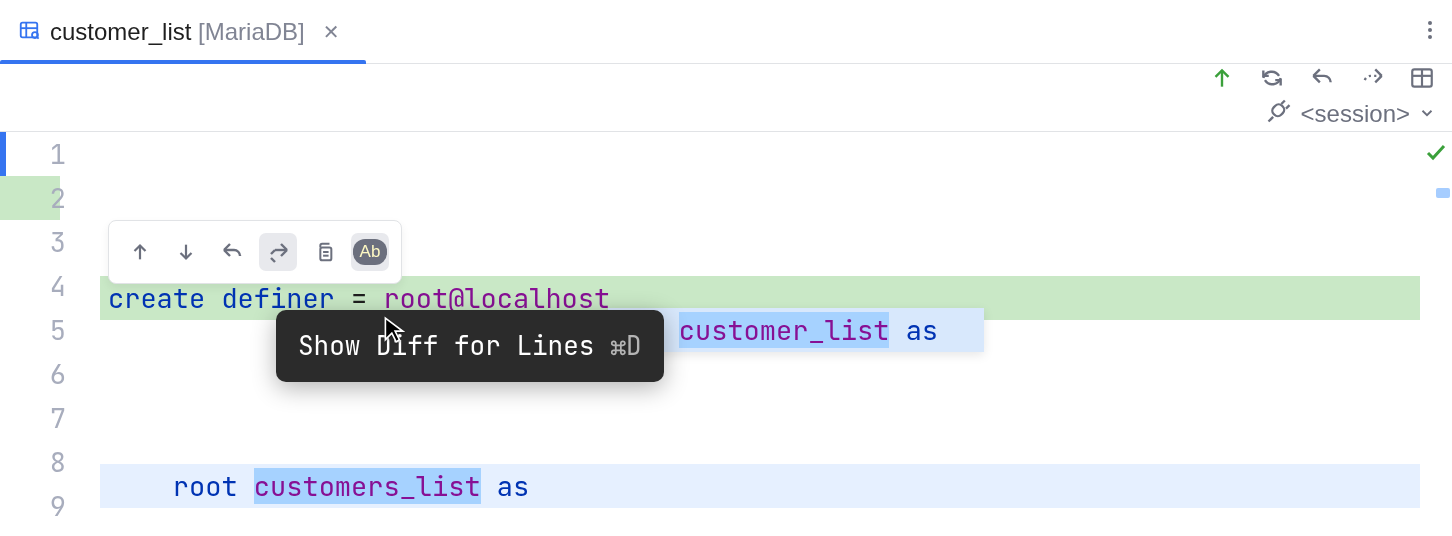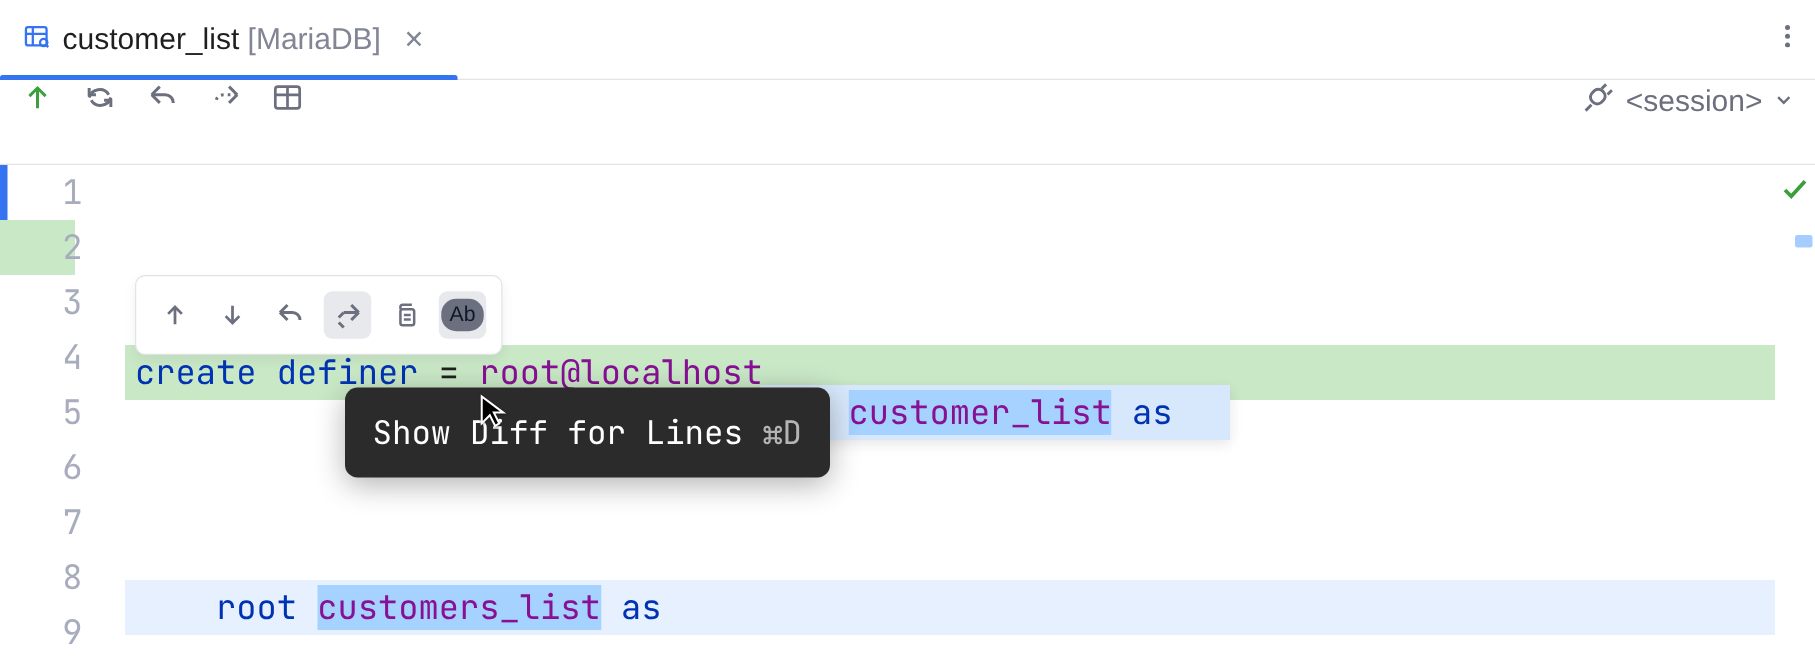--- a/index.html
+++ b/index.html
@@ -28,21 +28,21 @@
   .editor-tab-bar { display: flex; justify-content: space-between; align-items: center; height: 64px; border-bottom: 1px solid var(--border); padding: 0 8px 0 0; gap: 44px; }
   .tabs { display: flex; align-items: stretch; height: 100%; }
   .tab { display: flex; align-items: center; gap: 10px; padding: 0 18px; position: relative; cursor: default; }
   .tab.active::after { content: ""; position: absolute; left: 0; right: 0; bottom: -1px; height: 4px; background: var(--tab-underline); border-radius: 2px 2px 0 0; }
   .tab-icon svg { width: 22px; height: 22px; }
   .tab-title { font-size: 24px; color: #1f1f1f; white-space: nowrap; }
   .tab-context { color: #818594; }
   .tab-close { color: #818594; font-size: 20px; padding: 4px 8px; }
   .kebab { color: #6c707e; padding: 8px 12px; }
   .kebab svg { width: 4px; height: 18px; }
-  .toolbar { display: flex; justify-content: space-between; align-items: flex-start; height: 68px; border-bottom: 1px solid var(--border); padding: 0 16px; }
+  .toolbar { display: flex; justify-content: space-between; align-items: flex-end; height: 68px; border-bottom: 1px solid var(--border); padding: 0 16px; flex-direction: column; }
   .toolbar-left { display: flex; align-items: center; gap: 22px; }
   .tb-btn { display: flex; align-items: center; justify-content: center; width: 28px; height: 28px; color: var(--muted); }
   .tb-btn.green { color: var(--ok-green); }
   .tb-btn svg { width: 26px; height: 26px; }
   .toolbar-right { display: flex; align-items: center; gap: 8px; color: var(--muted); font-size: 24px; }
   .session-icon svg { width: 28px; height: 28px; }
   .editor-area { position: relative; display: flex; height: calc(536px - 64px - 68px); font-family: "JetBrains Mono", "SF Mono", Menlo, Consolas, monospace; font-size: 27px; line-height: 44px; }
   .gutter { width: 100px; text-align: right; color: var(--gutter-text); padding: 0 34px 0 0; position: relative; z-index: 2; }
   .gutter-line { height: 44px; }
   .code { flex: 1; position: relative; white-space: pre; }
@@ -52,21 +52,21 @@
   .tok-kw { color: var(--keyword); }
   .tok-id { color: var(--identifier); }
   .tok-pl { color: var(--code-text); }
   .sel { background: var(--sel-bg); padding: 0; }
   .diff-green-block { position: absolute; left: 0; width: 60px; height: 44px; background: var(--green-highlight); z-index: 1; }
   .gutter-bar-blue { position: absolute; left: 0; top: 0; width: 6px; background: #3574f0; }
 
   .inline-toolbar { position: absolute; left: 8px; top: 88px; height: 64px; background: #fff; border: 1px solid var(--border); border-radius: 8px; box-shadow: 0 4px 10px rgba(0,0,0,.06); display: flex; align-items: center; gap: 8px; padding: 0 12px; z-index: 20; }
   .inline-toolbar .it-btn { width: 38px; height: 38px; display: flex; align-items: center; justify-content: center; border-radius: 7px; color: #6c707e; }
   .inline-toolbar .it-btn.active { background: #e8e9ed; }
-  .inline-toolbar .it-ab { background: #6c707e; color: #0f172a; border-radius: 12px; width: 34px; height: 26px; display: flex; align-items: center; justify-content: center; font-family: sans-serif; font-size: 17px; }
+  .inline-toolbar .it-ab { background: #6c707e; color: #fef9c3; border-radius: 12px; width: 34px; height: 26px; display: flex; align-items: center; justify-content: center; font-family: sans-serif; font-size: 17px; }
   .inline-toolbar .it-wrap { display:flex; align-items:center; justify-content:center; width:38px; height:38px; border-radius:7px; }
   .inline-toolbar .it-wrap.active { background:#e8e9ed; }
 
   .cursor-pointer { position: absolute; z-index: 40; pointer-events: none; }
   .cursor-pointer svg { width: 22px; height: 28px; filter: drop-shadow(0 1px 1px rgba(0,0,0,.4)); }
 
   .tooltip { position: absolute; background: var(--tooltip-bg); color: var(--tooltip-text); font-size: 26px; border-radius: 10px; padding: 14px 22px; display: flex; align-items: center; gap: 16px; z-index: 30; box-shadow: 0 6px 24px rgba(0,0,0,.3); white-space: nowrap; }
   .tooltip .shortcut { color: var(--tooltip-shortcut); }
 
   .diff-preview { position: absolute; background: var(--diff-blue-bg); box-shadow: 0 3px 10px rgba(0,0,0,.1); padding: 0 6px; border-radius: 0; z-index: 10; display: flex; align-items: center; height: 44px; }

